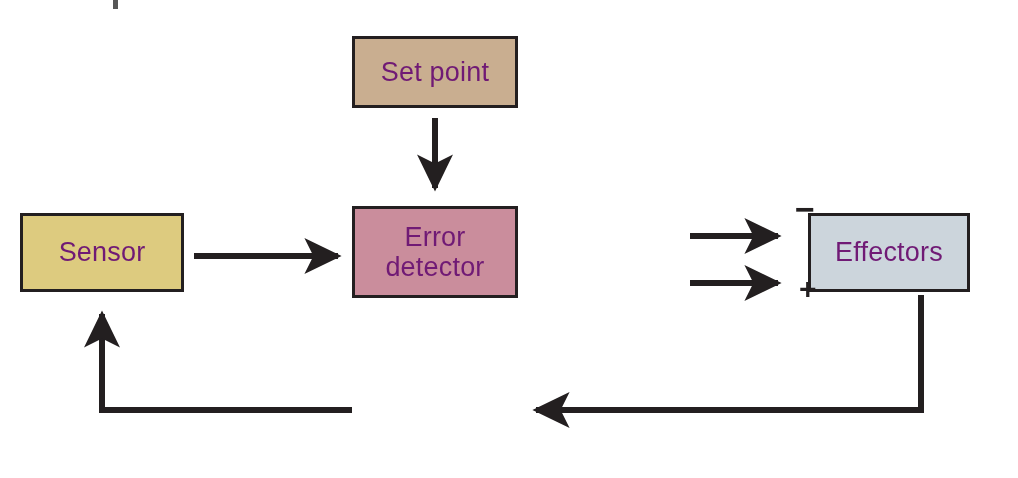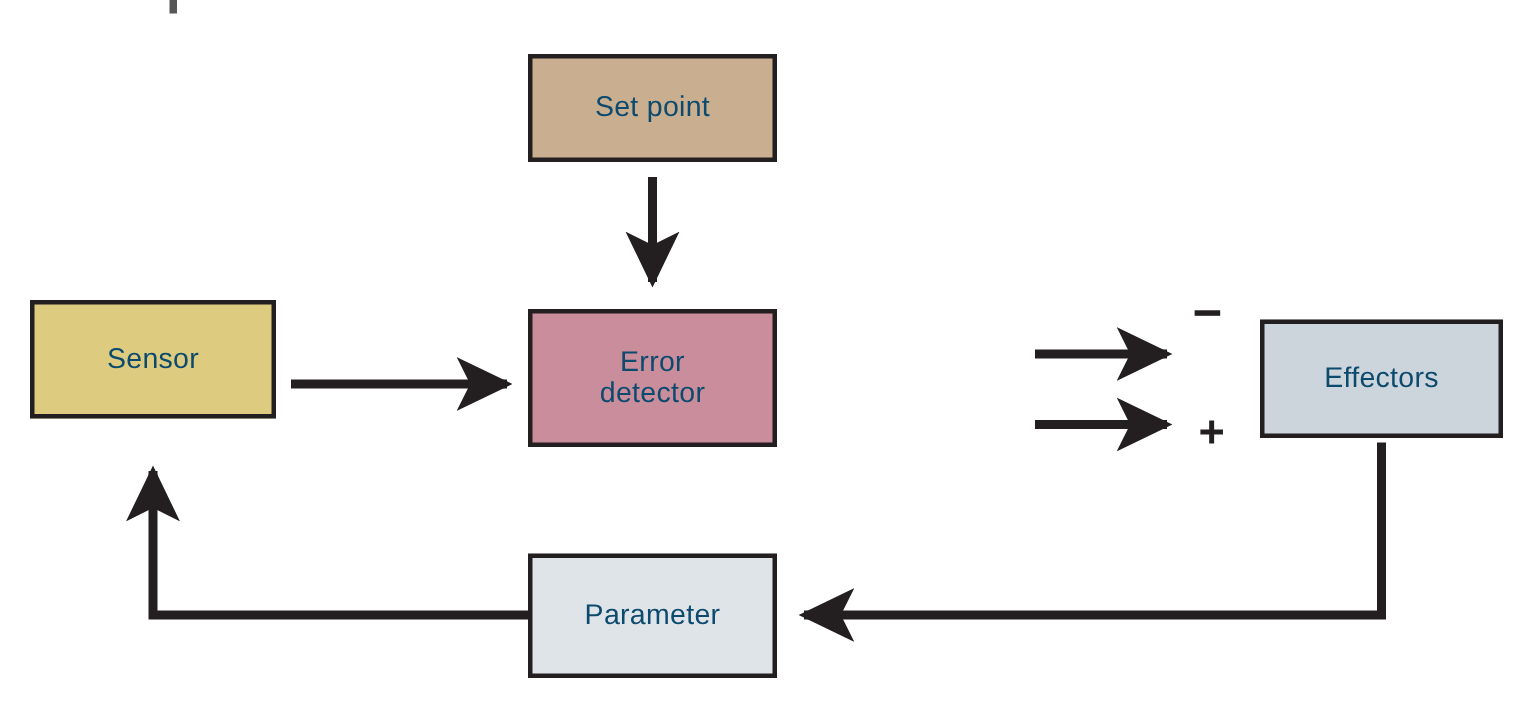--- a/index.html
+++ b/index.html
@@ -18,22 +18,22 @@
     overflow: hidden;
   }
   .box {
     position: absolute;
     box-sizing: border-box;
     border: 3px solid #231f20;
     display: flex;
     align-items: center;
     justify-content: center;
     text-align: center;
-    color: #0c4a6e;
-    font-size: 19px;
+    color: #701a75;
+    font-size: 27px;
     line-height: 1.12;
     letter-spacing: 0.2px;
     font-family: "Liberation Sans", sans-serif;
   }
   .box-label {
     display: block;
     white-space: pre-line;
   }
   #box-setpoint {
     left: 352px;
@@ -44,27 +44,27 @@
   }
   #box-error {
     left: 352px;
     top: 206px;
     width: 166px;
     height: 92px;
     background: #ca8d9c;
   }
   #box-sensor {
     left: 20px;
-    top: 200px;
+    top: 213px;
     width: 164px;
     height: 79px;
     background: #ddcb7f;
   }
   #box-effectors {
-    left: 840px;
+    left: 808px;
     top: 213px;
     width: 162px;
     height: 79px;
     background: #ccd5dc;
   }
   #box-parameter {
     left: 352px;
     top: 369px;
     width: 166px;
     height: 83px;
@@ -164,23 +164,20 @@
   </div>
 
   <div class="box" id="box-sensor">
     <span class="box-label">Sensor</span>
   </div>
 
   <div class="box" id="box-effectors">
     <span class="box-label">Effectors</span>
   </div>
 
-  <div class="box" id="box-parameter">
-    <span class="box-label">Parameter</span>
-  </div>
 
 
 
   <div class="sign" id="sign-minus">−</div>
 
   <div class="sign" id="sign-plus">+</div>
 
 </div>
 
 </body></html>

